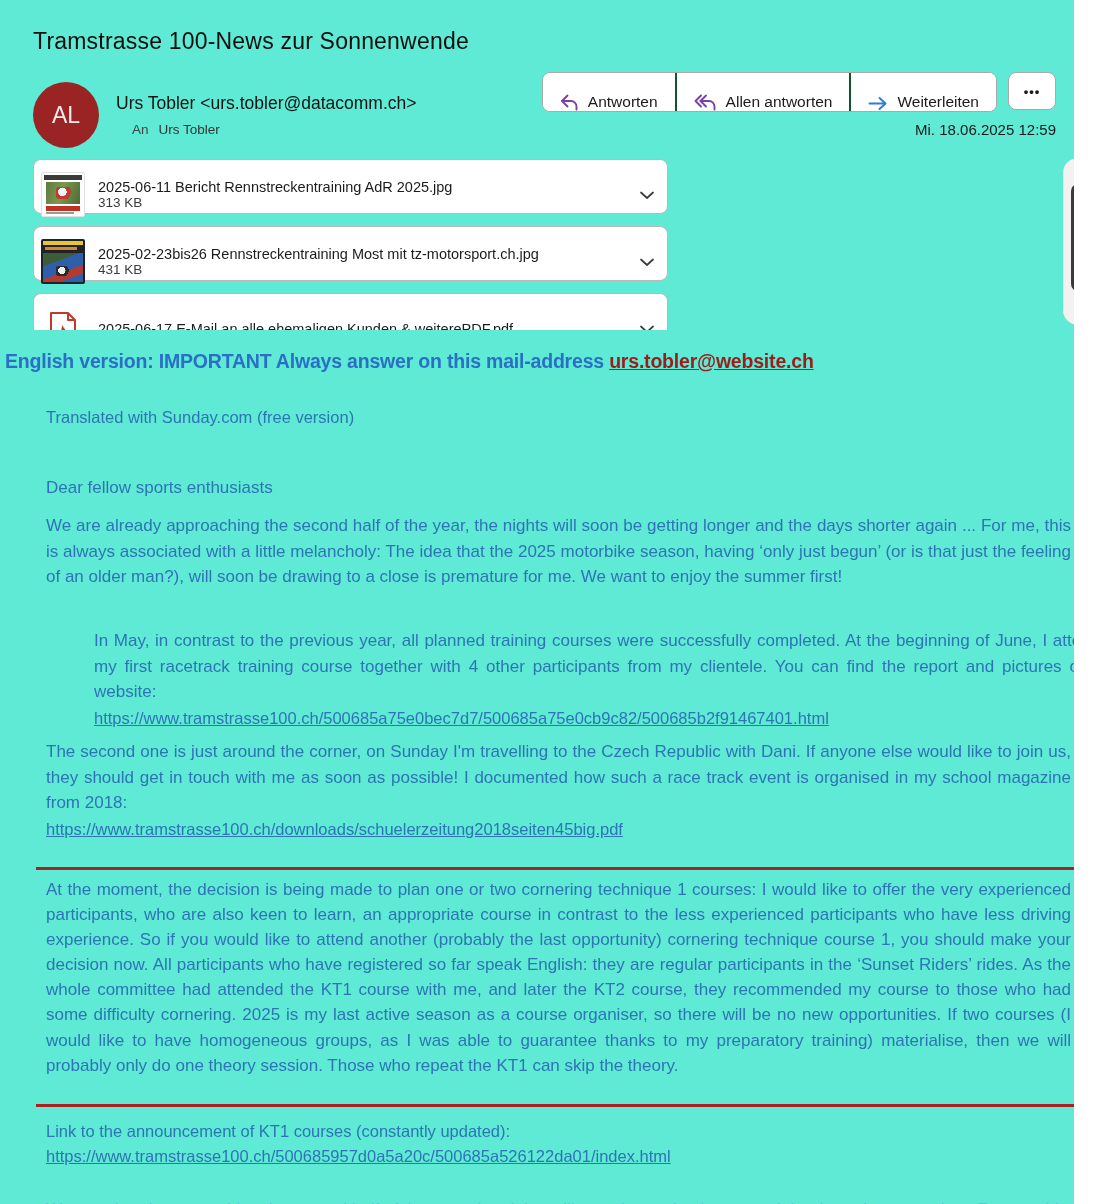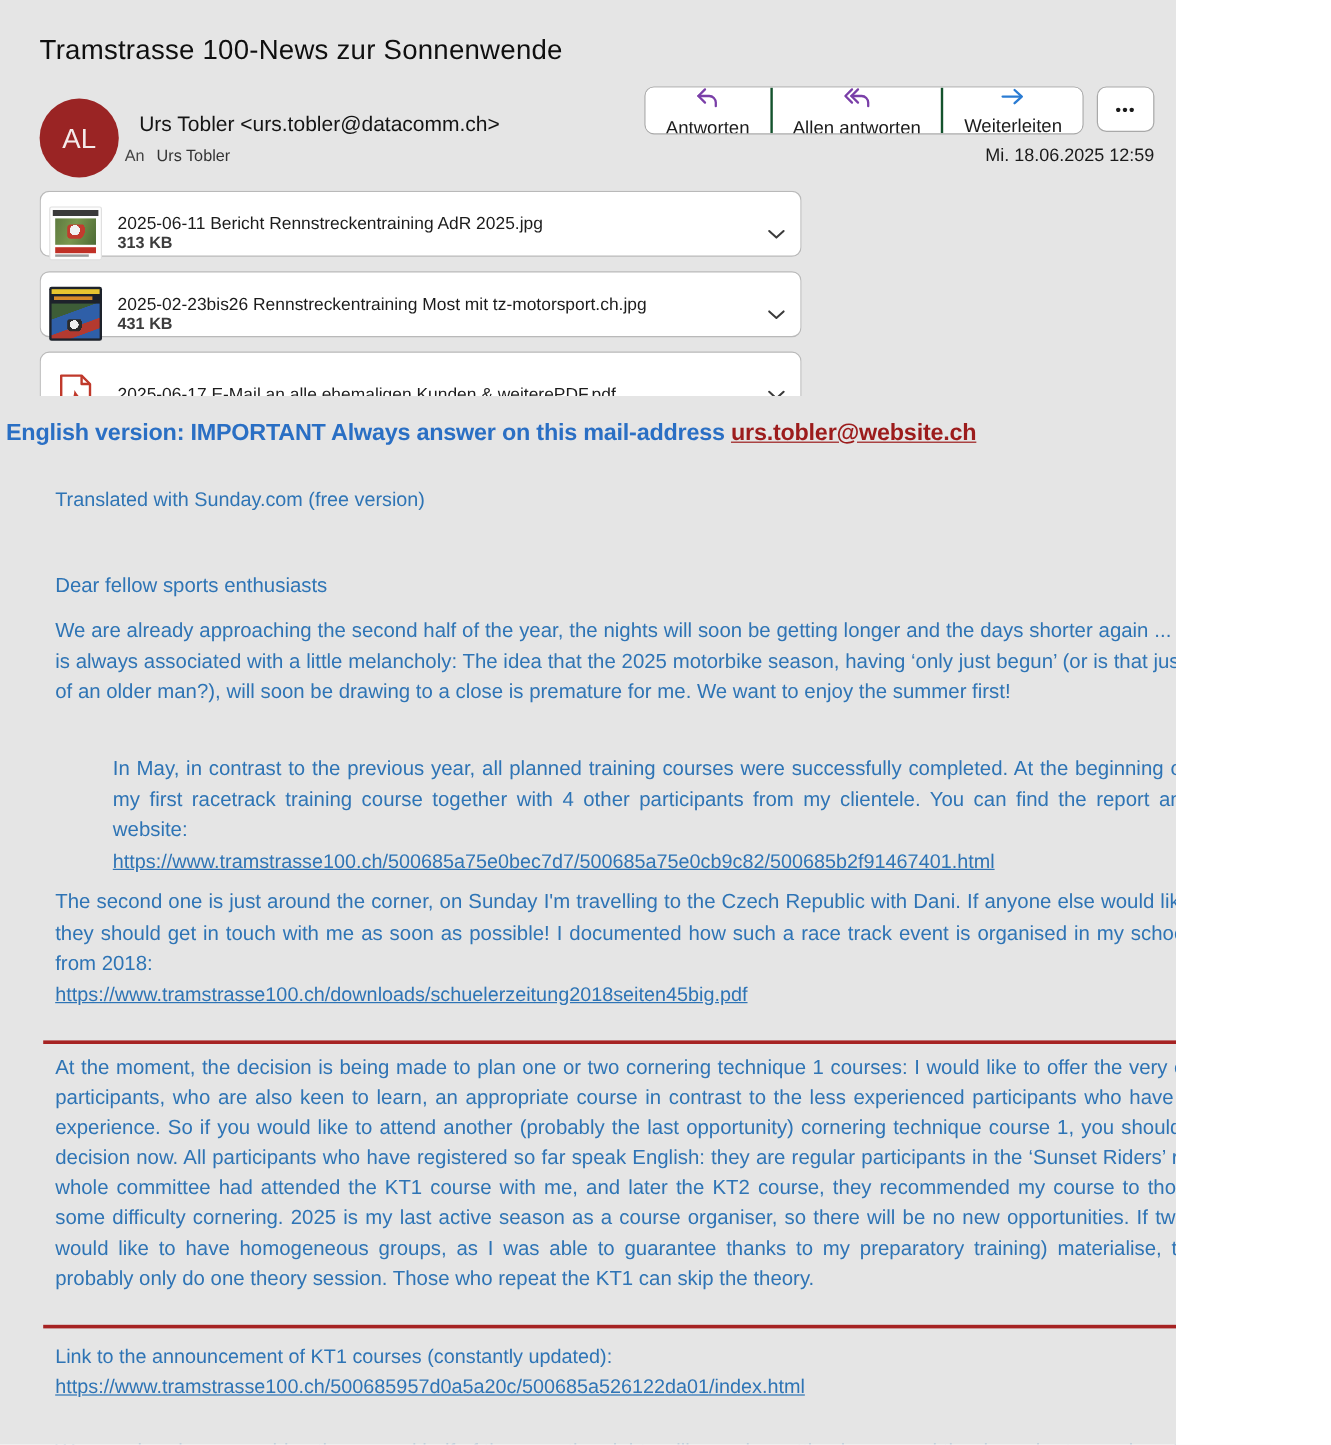--- a/index.html
+++ b/index.html
@@ -1,38 +1,38 @@
 <!DOCTYPE html>
 <html><head>
 <meta charset="utf-8">
 <style>
   * { margin:0; padding:0; box-sizing:border-box; }
   html,body { background:#fff; }
   .page {
-    position:relative; width:980px; height:1204px; background:#e5e5e5;
+    position:relative; width:1074px; height:1204px; background:#5eead4;
     font-family:"Liberation Sans", sans-serif; overflow:hidden;
   }
   .subject {
     position:absolute; left:33px; top:28px; font-size:23px; font-weight:400; color:#0f0f0f;
     letter-spacing:0.2px;
   }
   .avatar {
     position:absolute; left:33px; top:82px; width:66px; height:66px; border-radius:50%;
     background:#9a2424; color:#f4eaea; display:flex; align-items:center; justify-content:center;
     font-size:23px;
   }
   .sender { position:absolute; left:116px; top:93px; font-size:17.5px; color:#141414; }
-  .to-line { position:absolute; left:104px; top:122px; font-size:13.5px; color:#333; }
+  .to-line { position:absolute; left:132px; top:122px; font-size:13.5px; color:#333; }
   .to-line .to-label { margin-right:10px; color:#444; }
 
   .actions { position:absolute; top:72px; right:18px; display:flex; align-items:stretch; gap:11px; }
   .btn-group { display:flex; border:1px solid #a9a9a9; border-radius:8px; background:#fff; overflow:hidden; }
   .abtn {
-    display:flex; align-items:center; gap:9px; padding:0 17px; height:38px;
-    font-size:15.5px; color:#1b1b1b; background:#fff; cursor:pointer; white-space:nowrap;flex-direction:column;
+    display:flex; align-items:flex-end; gap:9px; padding:0 17px; height:38px;
+    font-size:15.5px; color:#1b1b1b; background:#fff; cursor:pointer; white-space:nowrap;
   }
   .abtn + .abtn { border-left:2px solid #14532d; }
   .more-btn {
     display:flex; align-items:center; justify-content:center; width:48px; height:38px;
     border:1px solid #a9a9a9; border-radius:8px; background:#fff; font-size:13px; color:#1b1b1b;
     letter-spacing:1px; font-weight:bold; cursor:pointer;
   }
   .date { position:absolute; top:121px; right:18px; font-size:15px; color:#1a1a1a; }
 
   .attachments {
@@ -55,21 +55,21 @@
   .thumb-most { background:#1d222b; }
   .thumb-most .m-txt1 { position:absolute; left:2px; right:2px; top:2px; height:4px; background:#e8c530; }
   .thumb-most .m-txt2 { position:absolute; left:4px; right:8px; top:8px; height:3px; background:#d88a2a; }
   .thumb-most .m-photo { position:absolute; left:2px; right:2px; top:14px; bottom:2px;
     background:linear-gradient(160deg,#3d5d37 0 30%,#2f5fa8 31% 60%,#b33a30 61% 80%,#2f5fa8 81% 100%); }
   .thumb-most .m-bike { position:absolute; left:15px; bottom:8px; width:13px; height:10px;
     background:radial-gradient(circle at 45% 45%, #efefef 0 40%, #2b2b2b 41% 75%, transparent 76%); border-radius:2px; }
   .thumb-pdf { display:flex; align-items:center; justify-content:center; background:#fff; }
   .att-text { flex:1 1 auto; min-width:0; }
   .att-name { font-size:14.5px; color:#1c1c1c; white-space:nowrap; overflow:hidden; }
-  .att-size { font-size:13.5px; color:#3d3d3d; margin-top:0;font-weight:bold; }
+  .att-size { font-size:13.5px; color:#3d3d3d; margin-top:0; }
   .att-chevron { flex:0 0 auto; margin-left:10px; display:flex; align-items:center; }
 
   .scrollbar {
     position:absolute; left:1063px; top:158px; width:30px; height:167px;
     background:#f3f2f1; border-radius:15px; display:flex; flex-direction:column; align-items:center;
   }
   .sb-arrow { color:#484644; font-size:9px; line-height:1; padding:7px 0 0 0; }
   .sb-arrow.down { padding:0 0 7px 0; margin-top:auto; }
   .sb-thumb { position:absolute; top:26px; left:8px; width:14px; height:107px; background:#3b3a39; border-radius:7px; }
 

